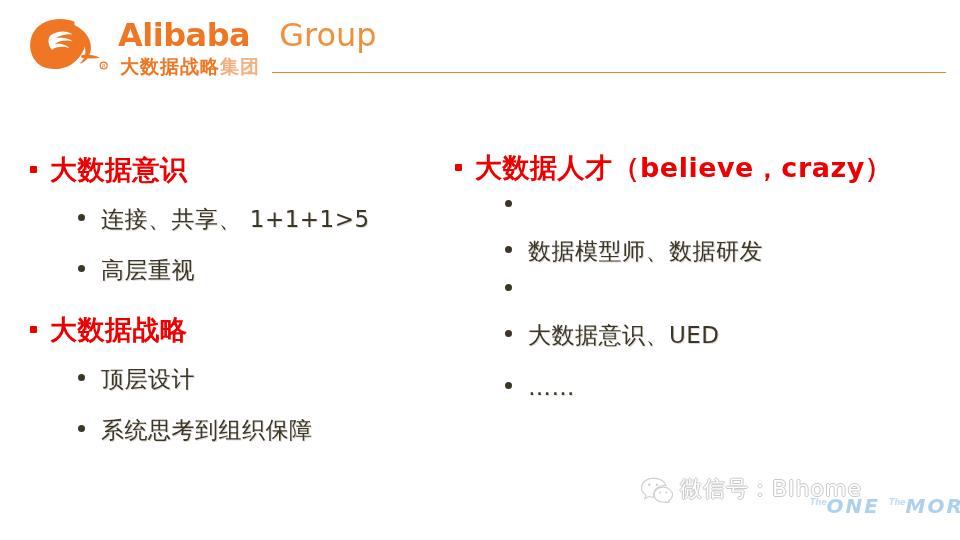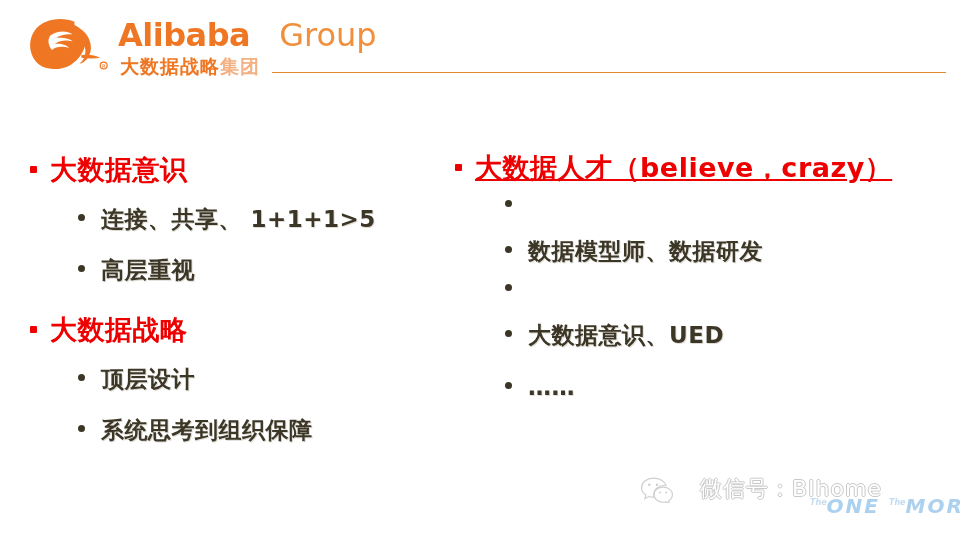--- a/index.html
+++ b/index.html
@@ -120,42 +120,42 @@
     top: -6px;
     border-radius: 1px;
   }
   #col-right .lvl1 { font-size: 27px; }
 
   .lvl2 {
     display: flex;
     align-items: baseline;
     color: #3c3626;
     font-family: "DejaVu Sans", "Liberation Sans", sans-serif;
-    font-weight: bold;
+    font-weight: normal;
     font-size: 23px;
     letter-spacing: 0.5px;
     white-space: nowrap;
     text-shadow: 1px 1px 0 rgba(180,175,160,0.45);
   }
   .lvl2 .bullet {
     width: 7px; height: 7px;
     border-radius: 50%;
     background: #3c3626;
     margin-right: 16px;
     flex: none;
     position: relative;
     top: -6px;
   }
 
   #col-left .lvl1  { margin-bottom: 16px; }
   #col-left .lvl2  { margin-left: 48px; margin-bottom: 20px; }
   #col-left .group { margin-bottom: 26px; }
   #col-left .group:last-child { margin-bottom: 0; }
 
-  #col-right .lvl1 { margin-bottom: 20px; text-decoration: underline; }
+  #col-right .lvl1 { margin-bottom: 20px; }
   #col-right .lvl2 { margin-left: 50px; margin-bottom: 23px; }
 
   
   #watermark {
     position: absolute;
     left: 640px; top: 472px;
     width: 320px; height: 62px;
   }
   #wm-one-more {
     position: absolute;
@@ -173,21 +173,20 @@
     font-size: 8px;
     letter-spacing: 0;
     color: #b9d6ee;
     vertical-align: super;
   }
   #wm-row {
     position: absolute;
     left: 0; top: 2px;
     display: flex;
     align-items: center;
-    gap: 20px;
   }
   .wechat-icon { width: 34px; height: 28px; flex: none; }
   #wm-text {
     font-family: "DejaVu Sans", "Liberation Sans", sans-serif;
     font-size: 22px;
     color: #ffffff;
     letter-spacing: 1px;
     white-space: nowrap;
     margin-left: 6px;
     text-shadow:

